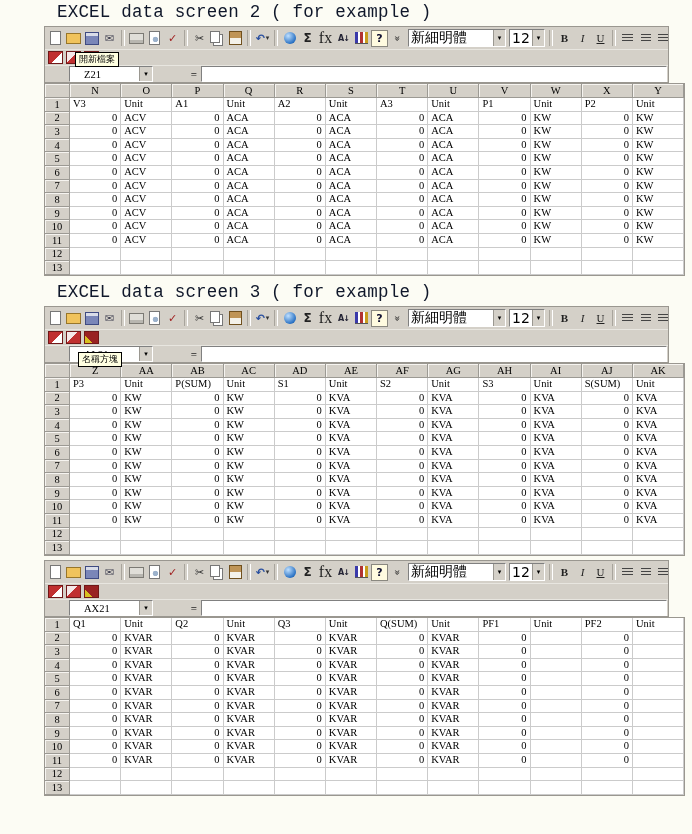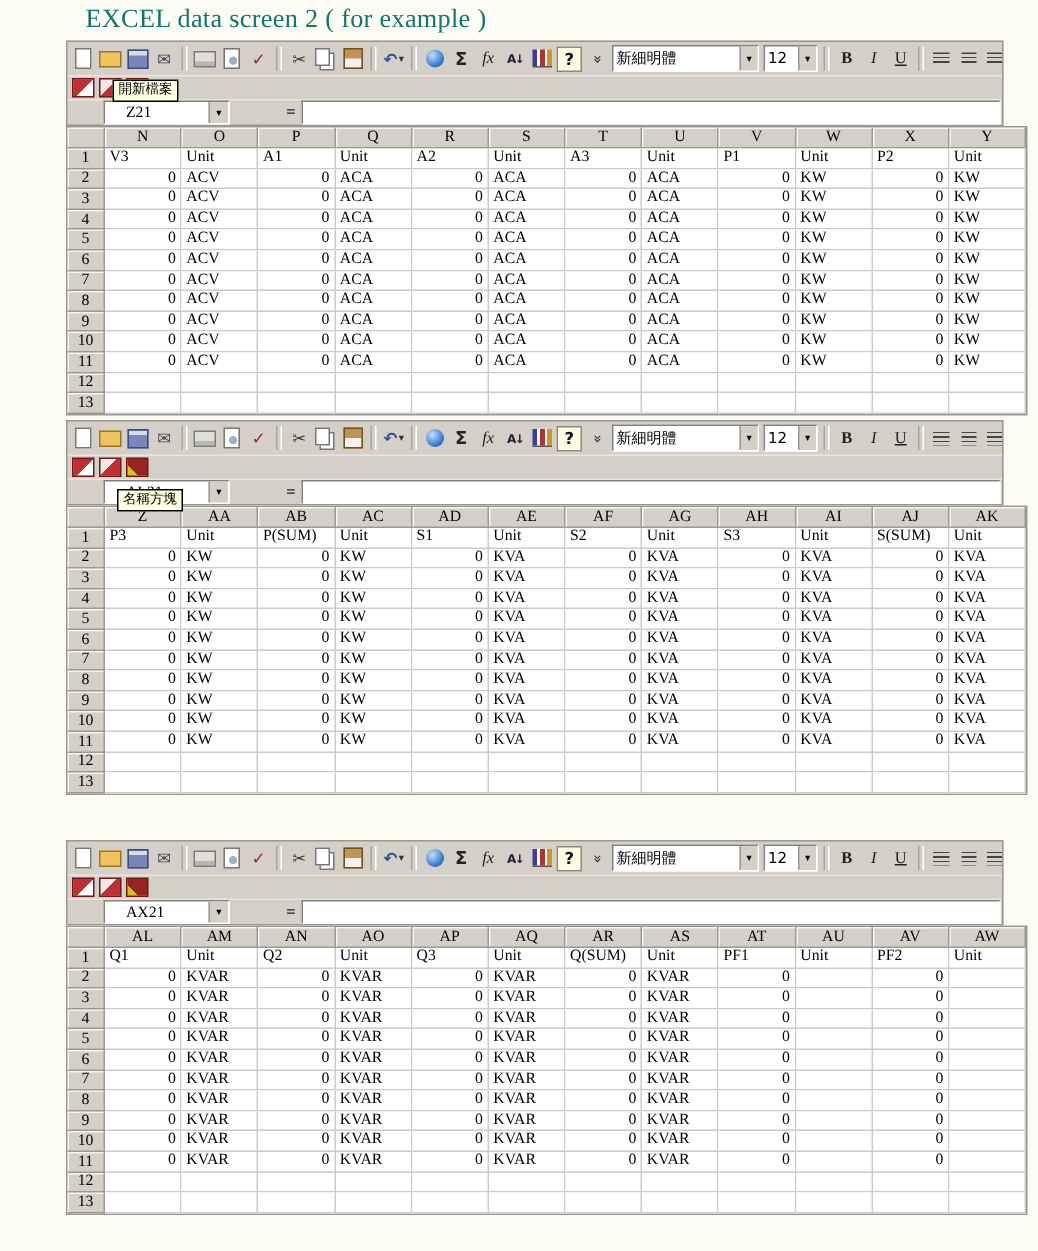--- a/index.html
+++ b/index.html
@@ -6,22 +6,22 @@
   body{
     width:692px;height:834px;overflow:hidden;position:relative;
     background:#fcfcf4;
     font-family:"Liberation Sans", sans-serif;
   }
   .section{position:absolute;left:0;width:692px;}
   .section:nth-of-type(1){top:0;}
   .section:nth-of-type(2){top:280px;}
   .section:nth-of-type(3){top:560px;}
   .title{
-    margin:2px 0 4px 57px;font-size:17.5px;color:#0f766e;letter-spacing:.2px;
-    font-family:Liberation Serif, serif;
+    margin:2px 0 4px 57px;font-size:17.5px;color:#0f172a;letter-spacing:.2px;
+    font-family:Liberation Mono, monospace;
   }
   .xl{margin-left:44px;width:641px;position:relative;}
   .xl-top{width:623px;border:1px solid #9a9790;background:#d4d0c8;box-sizing:content-box;}
   
   .tb1{height:22px;display:flex;align-items:center;gap:1px;padding:0 2px;overflow:hidden;}
   .ic{width:17px;height:17px;flex:0 0 auto;display:flex;align-items:center;justify-content:center;
       font-family:"DejaVu Sans",sans-serif;font-size:11px;color:#222;cursor:default;}
   .ic i{display:block;}
   .tsep{width:2px;height:16px;flex:0 0 2px;margin:0 2px;
         border-left:1px solid #a8a49c;border-right:1px solid #fff;}
@@ -37,32 +37,32 @@
   .paste-icon i{width:11px;height:12px;background:#bf9456;border:1px solid #70501e;box-shadow:inset 0 -6px 0 #f4f2ea;}
   .insert-hyperlink-icon i{width:12px;height:12px;border-radius:50%;
       background:radial-gradient(circle at 35% 32%, #bfe0ff, #2a72c4 70%, #16457e);}
   .chart-wizard-icon i{width:13px;height:11px;border-bottom:1px solid #555;
       background:linear-gradient(to right,#3a3aaa 0 24%,#fff 24% 38%,#b23232 38% 62%,#fff 62% 76%,#c89c1e 76% 100%);}
   .spelling-icon{color:#a02020;font-weight:bold;}
   .cut-icon{color:#333;}
   .mail-icon{color:#445;}
   .undo-icon{color:#2a50a0;font-weight:bold;}
   .autosum-icon{font-weight:bold;font-size:12px;}
-  .paste-function-icon{font-style:italic;font-family:"Liberation Serif",serif;font-size:11px;}
+  .paste-function-icon{font-family:"Liberation Serif",serif;font-size:16px;}
   .sort-ascending-icon{font-size:8px;font-weight:bold;letter-spacing:-1px;color:#223;}
   .help-icon{border:1px solid #8a8880;background:#fffbe0;width:15px;height:15px;font-weight:bold;color:#113;}
   .more-buttons-icon{transform:rotate(90deg);font-size:10px;color:#222;}
   .align-left-button i,.align-center-button i,.align-right-button i{
       width:11px;height:9px;background:repeating-linear-gradient(to bottom,#444 0 1px,transparent 1px 3px);}
   .align-center-button i{width:10px;}
   .align-right-button i{width:11px;}
   
   .tsel{height:16px;background:#fff;border:1px solid;border-color:#808080 #fff #fff #808080;
         display:flex;align-items:center;flex:0 0 auto;margin:0 1px;}
-  .tsel-t{font-size:10px;padding:0 2px;white-space:nowrap;overflow:hidden;color:#000;
+  .tsel-t{font-size:14px;padding:0 2px;white-space:nowrap;overflow:hidden;color:#000;
           font-family:"DejaVu Sans",sans-serif;}
   .tsel-dd{width:11px;align-self:stretch;background:#d4d0c8;border-left:1px solid #9a9790;
            font-size:7px;display:flex;align-items:center;justify-content:center;}
   .font-name-select{width:96px;}
   .font-name-select .tsel-t{flex:1;}
   .font-size-select{width:34px;}
   .font-size-select .tsel-t{flex:1;}
   .bold-button{font-weight:bold;font-family:"Liberation Serif",serif;}
   .italic-button{font-style:italic;font-family:"Liberation Serif",serif;}
   .underline-button{text-decoration:underline;font-family:"Liberation Serif",serif;}
@@ -95,21 +95,21 @@
   .ch{flex:1;}
   .cell{flex:1;border-right:1px solid #cbcbcb;border-bottom:1px solid #cbcbcb;background:#fff;
       font-family:"Liberation Serif",serif;font-size:10.5px;line-height:12.5px;color:#000;
       overflow:hidden;white-space:nowrap;box-sizing:border-box;}
   .cell.hdr{padding-left:3px;text-align:left;}
   .cell.val{padding-right:3px;text-align:right;}
   .cell.unit{padding-left:3px;text-align:left;}
   
   .tooltip{position:absolute;background:#ffffe1;border:1px solid #000;color:#000;
       font-size:9px;line-height:11px;padding:1px 3px;white-space:nowrap;z-index:9;
-      font-family:Liberation Mono, monospace;}
+      font-family:Liberation Sans, sans-serif;}
   .tooltip.over-namebox{left:31px;top:26px;}
   .tooltip.below-namebox{left:34px;top:46px;}
 </style>
 </head>
 <body>
 
 <div id="sections-host">
   <div class="section">
     <div class="title">EXCEL data screen 2 ( for example )</div>
     <div class="xl">
@@ -402,20 +402,21 @@
             <div class="cell unit"></div>
             <div class="cell val"></div>
             <div class="cell unit"></div>
           </div>
         </div>
       <div class="tooltip over-namebox">開新檔案</div>
     </div>
   </div>
 
   <div class="section">
+    <div class="title">EXCEL data screen 3 ( for example )</div>
     <div class="xl">
       <div class="xl-top">
         <div class="tb1">
             <span class="ic new-document-icon">
               <i></i>
             </span>
             <span class="ic open-folder-icon">
               <i></i>
             </span>
             <span class="ic save-icon">
@@ -780,35 +781,20 @@
         <div class="name-row">
           <div class="name-box">
             <span class="nb-text">AX21</span>
             <span class="nb-dd">▾</span>
           </div>
           <div class="eq">=</div>
           <div class="fx-box"></div>
         </div>
       </div>
       <div class="grid">
-          <div class="grow ghead">
-            <div class="corner"></div>
-            <div class="ch">AL</div>
-            <div class="ch">AM</div>
-            <div class="ch">AN</div>
-            <div class="ch">AO</div>
-            <div class="ch">AP</div>
-            <div class="ch">AQ</div>
-            <div class="ch">AR</div>
-            <div class="ch">AS</div>
-            <div class="ch">AT</div>
-            <div class="ch">AU</div>
-            <div class="ch">AV</div>
-            <div class="ch">AW</div>
-          </div>
           <div class="grow">
             <div class="rh">1</div>
             <div class="cell hdr">Q1</div>
             <div class="cell hdr">Unit</div>
             <div class="cell hdr">Q2</div>
             <div class="cell hdr">Unit</div>
             <div class="cell hdr">Q3</div>
             <div class="cell hdr">Unit</div>
             <div class="cell hdr">Q(SUM)</div>
             <div class="cell hdr">Unit</div>

